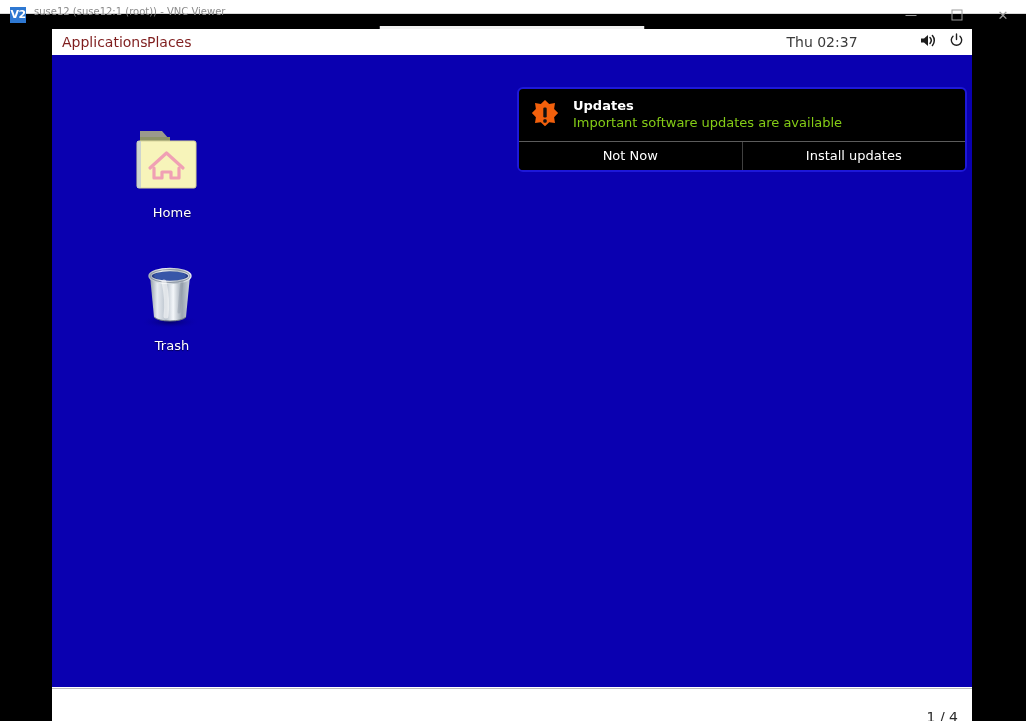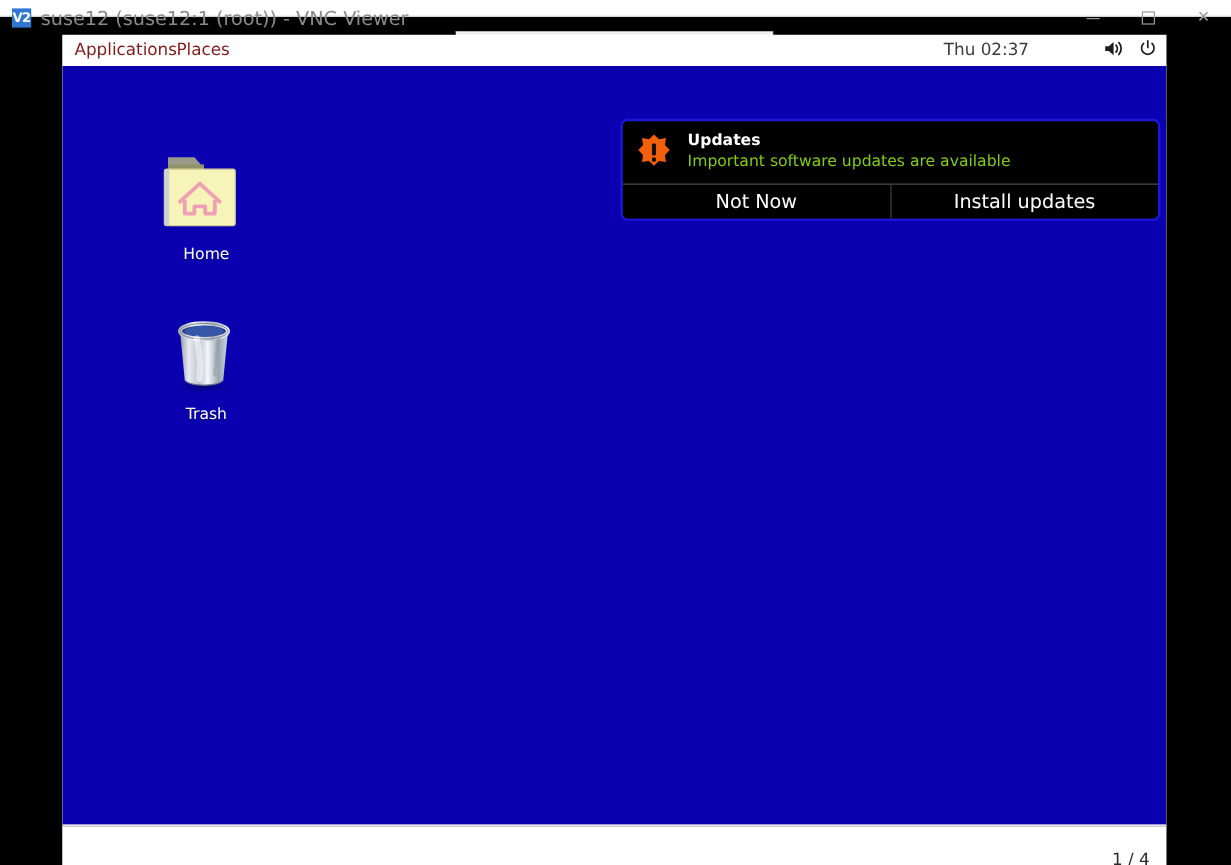--- a/index.html
+++ b/index.html
@@ -41,21 +41,21 @@
     font-size: 11px;
     line-height: 16px;
     text-align: center;
     font-weight: bold;
     font-family: "DejaVu Sans", "Liberation Sans", sans-serif;
     letter-spacing: -0.5px;
   }
   .title-text {
     position: absolute;
     left: 34px; top: 6px;
-    font-size: 16px;
+    font-size: 10px;
     color: #8a8a8a;
     white-space: nowrap;
   }
   .winbtns {
     position: absolute;
     right: 0; top: 0;
     height: 29px;
     display: flex;
   }
   .winbtn {
@@ -178,21 +178,21 @@
   }
   #icon-home { left: 72px; top: 72px; }
   #icon-trash { left: 72px; top: 205px; }
 
   .icon-art { width: 96px; height: 72px; position: relative; margin: 0 auto; }
 
   
   .notify {
     position: absolute;
     left: 465px;
-    top: 44px;
+    top: 32px;
     width: 450px;
     background: #000000;
     border: 2px solid #1d18d8;
     border-radius: 6px;
     box-sizing: border-box;
     overflow: hidden;
   }
   .notify-body {
     position: relative;
     height: 52px;
@@ -216,21 +216,21 @@
     line-height: 17px;
   }
   .notify-actions {
     display: flex;
     border-top: 1px solid #5c5c5c;
     height: 28px;
   }
   .notify-btn {
     flex: 1 1 50%;
     text-align: center;
-    font-size: 16px;
+    font-size: 13px;
     color: #ffffff;
     line-height: 28px;
     background: #000000;
     cursor: default;
   }
   .notify-btn + .notify-btn {
     border-left: 1px solid #404040;
   }
 
   

